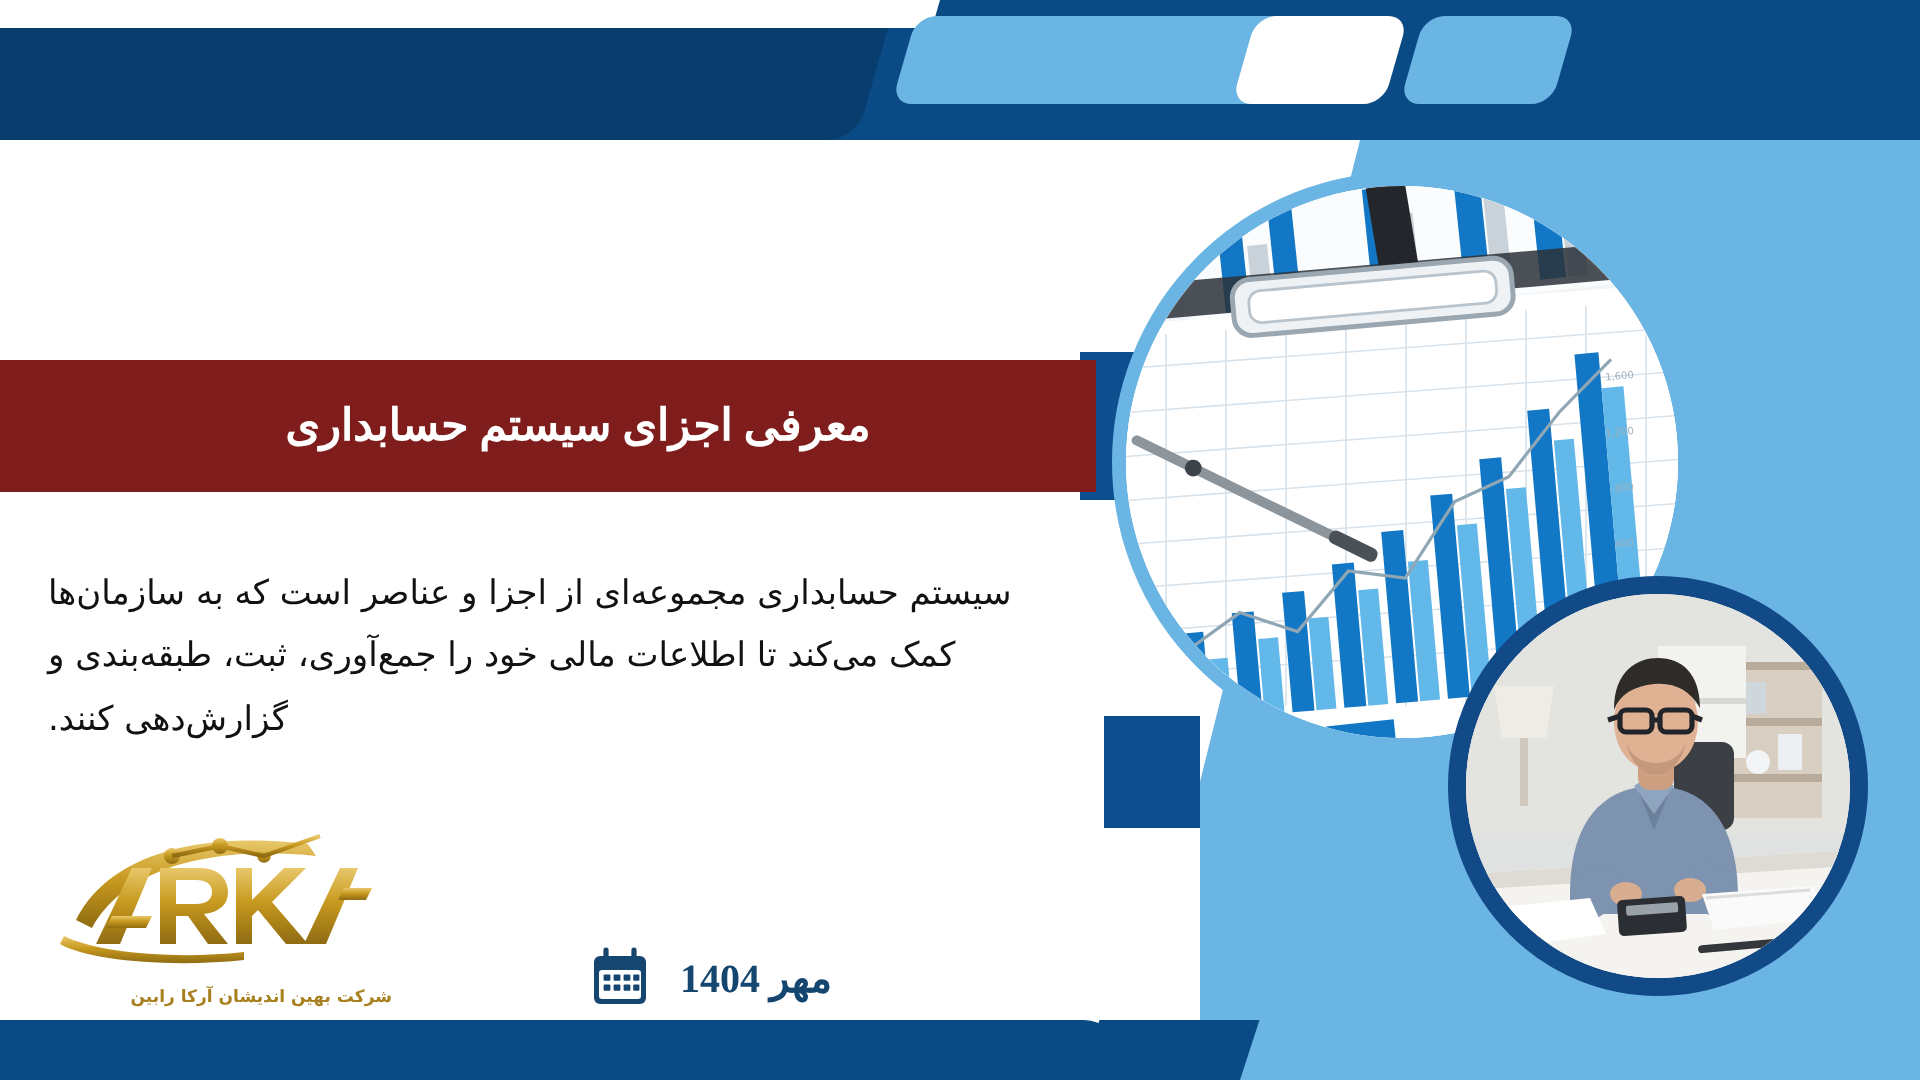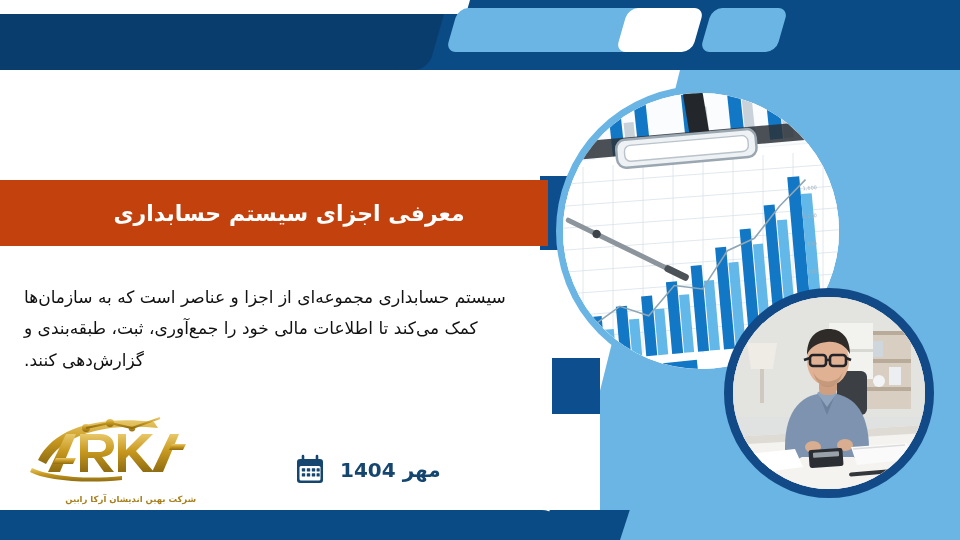--- a/index.html
+++ b/index.html
@@ -119,26 +119,27 @@
     background: #0a4a85;
   }
 
   
   .title-band {
     position: absolute;
     top: 180px;
     left: 0;
     width: 548px;
     height: 66px;
-    background: #c2410c;
+    background: #7f1d1d;
     display: flex;
     align-items: center;
     justify-content: center;
     padding-right: 0;
     box-sizing: border-box;
+    font-family: Liberation Serif, serif;
   }
   .title-band .title-text {
     width: 100%;
     text-align: center;
     color: #ffffff;
     font-size: 22px;
     font-weight: bold;
     letter-spacing: 0;
     padding-left: 30px;
     box-sizing: border-box;
@@ -178,27 +179,28 @@
     font-size: 8.5px;
     color: #a8801f;
     font-weight: bold;
     direction: rtl;
     letter-spacing: 0.2px;
   }
 
   
   .date-row {
     position: absolute;
-    top: 454px;
+    top: 473px;
     left: 294px;
     display: flex;
     flex-direction: row-reverse;
     align-items: center;
     gap: 14px;
     direction: rtl;
+    font-family: Liberation Serif, serif;
   }
   .date-text {
     font-size: 20px;
     font-weight: bold;
     color: #14466f;
     direction: rtl;
   }
   .cal-icon {
     width: 32px;
     height: 32px;

